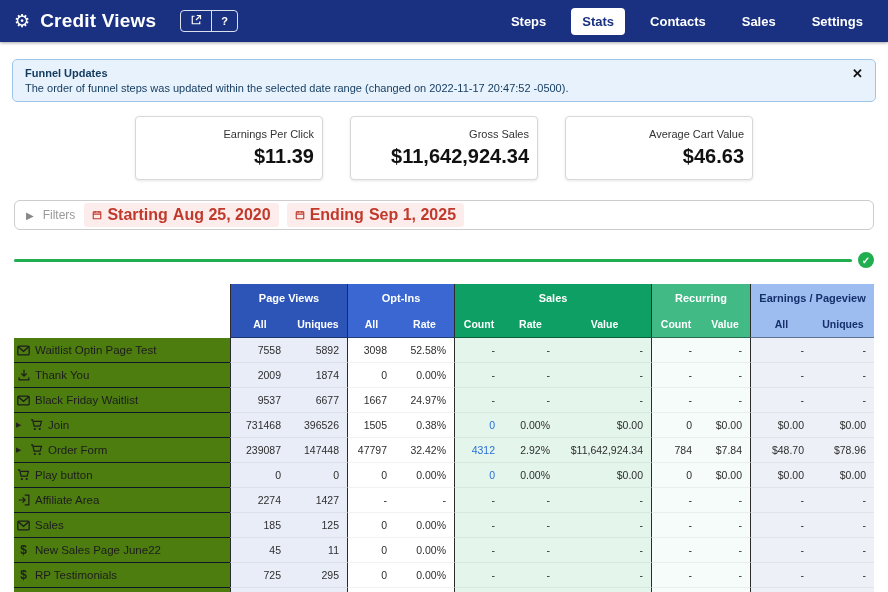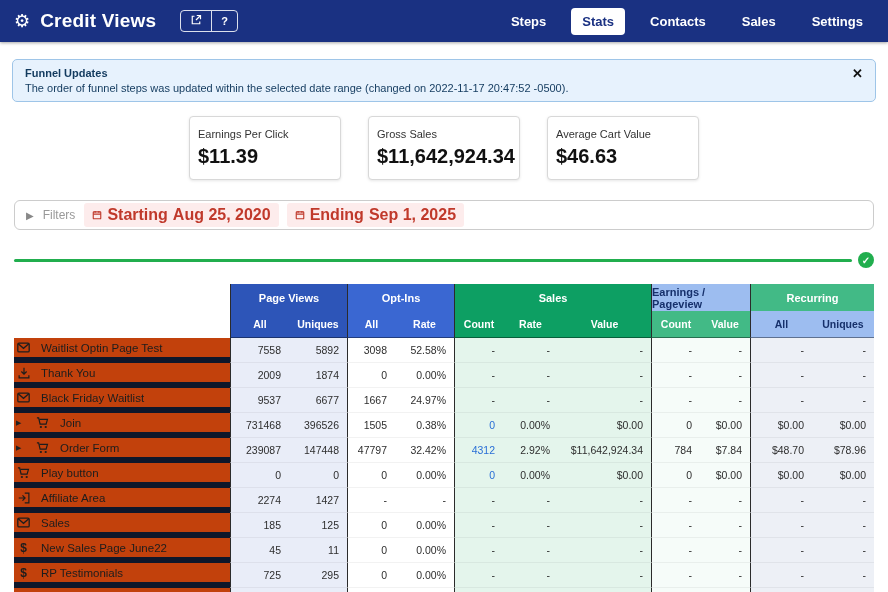--- a/index.html
+++ b/index.html
@@ -29,22 +29,22 @@
     border: 1px solid var(--alert-border, #9ec5e8); border-radius: 5px;
     padding: 7px 12px; display: flex; justify-content: space-between;
     align-items: flex-start; color: var(--alert-text, #123a5e); }
   .alert-title { font-size: 11px; font-weight: bold; margin-bottom: 3px; }
   .alert-msg { font-size: 11px; }
   .alert-close { background: none; border: none; font-size: 13px; font-weight: bold;
     color: #111; cursor: pointer; line-height: 1; }
 
   
   .stats-row { display: flex; justify-content: center; gap: 27px; margin-top: 14px; }
-  .card { width: 152px; border: 1px solid #d8d8d8; border-radius: 4px;
-    box-shadow: 0 1px 3px rgba(0,0,0,.1); padding: 11px 8px; text-align: left; background: #fff; }
+  .card { width: 188px; border: 1px solid #d8d8d8; border-radius: 4px;
+    box-shadow: 0 1px 3px rgba(0,0,0,.1); padding: 11px 8px; text-align: right; background: #fff; }
   .card-label { font-size: 11px; color: #333; margin-bottom: 5px; }
   .card-value { font-size: 20px; font-weight: bold; color: #111; }
 
   
   .filters-bar { margin: 20px 14px 0; border: 1px solid #ccc; border-radius: 6px;
     height: 30px; display: flex; align-items: center; padding: 0 11px; gap: 9px; }
   .caret { color: #888; font-size: 10px; }
   .filters-label { color: #999; font-size: 12px; }
   .badge { display: inline-flex; align-items: center; gap: 5px;
     background: var(--badge-bg, #fdecec); color: var(--badge-text, #c0392b);
@@ -74,22 +74,22 @@
   .hb-ea { background: var(--ea-head, #9dbdf0); color: #16306b; }
   .dcell { display: flex; align-items: center; justify-content: flex-end;
     padding-right: 8px; color: #2e2e2e; border-bottom: 1px solid rgba(0,0,0,.05); }
   .bg-pv { background: var(--pv-bg, #e9edf8); }
   .bg-oi { background: var(--oi-bg, #ffffff); }
   .bg-sa { background: var(--sa-bg, #e4f5ec); }
   .bg-re { background: var(--re-bg, #f6fcf9); }
   .bg-ea { background: var(--ea-bg, #edf0f6); }
   .gstart { border-left: 1px solid #2b2b2b; }
   .link { color: #2a6fd6; cursor: pointer; }
-  .rlabel { display: flex; align-items: center; gap: 10px; padding-left: 2px;
-    background: #c2410c; border-bottom: 6px solid #0f172a; color: #1d1d1d;
+  .rlabel { display: flex; align-items: center; gap: 4px; padding-left: 2px;
+    background: #4d7c0f; border-bottom: 1px solid #0f172a; color: #1d1d1d;
     font-size: 11.5px; white-space: nowrap; overflow: hidden; }
   .rcaret { font-size: 7px; color: #222; width: 9px; flex: 0 0 auto; }
   .ricon { width: 15px; display: flex; align-items: center; justify-content: center; flex: 0 0 auto; }
   .ricon svg { display: block; }
 </style>
 </head>
 <body>
 
 <header class="navbar">
   <div class="nav-left">
@@ -170,22 +170,22 @@
 <div class="progress-row">
   <div class="progress-line"></div>
   <div class="check">✓</div>
 </div>
 
 <div class="table" id="tbl">
     <div class="spacer"></div>
     <div class="ghead hb-pv gstart" style="grid-column: span 2;">Page Views</div>
     <div class="ghead hb-oi gstart" style="grid-column: span 2;">Opt-Ins</div>
     <div class="ghead hb-sa gstart" style="grid-column: span 3;">Sales</div>
+    <div class="ghead hb-re gstart" style="grid-column: span 2;">Recurring</div>
     <div class="ghead hb-ea gstart" style="grid-column: span 2;">Earnings / Pageview</div>
-    <div class="ghead hb-re gstart" style="grid-column: span 2;">Recurring</div>
     <div class="spacer"></div>
     <div class="chead hb-pv gstart">All</div>
     <div class="chead hb-pv">Uniques</div>
     <div class="chead hb-oi gstart">All</div>
     <div class="chead hb-oi">Rate</div>
     <div class="chead hb-sa gstart">Count</div>
     <div class="chead hb-sa">Rate</div>
     <div class="chead hb-sa">Value</div>
     <div class="chead hb-re gstart">Count</div>
     <div class="chead hb-re">Value</div>

